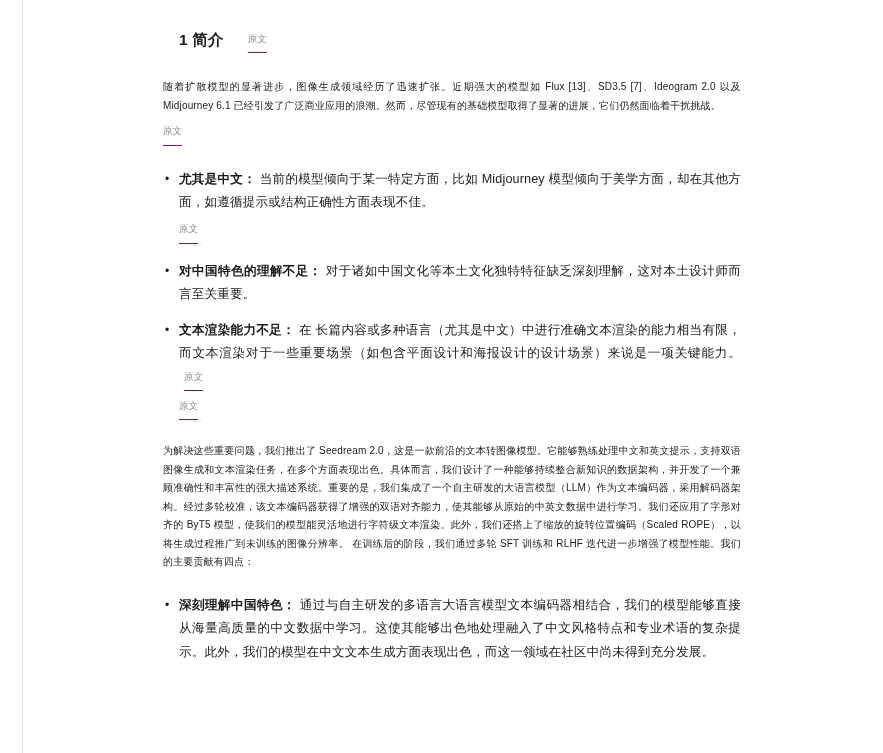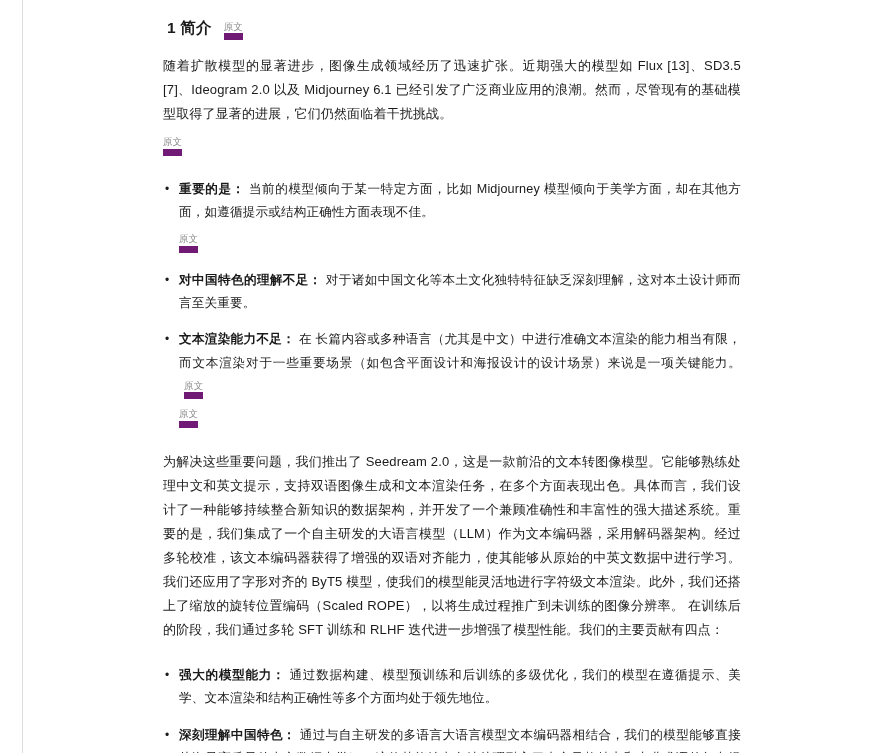--- a/index.html
+++ b/index.html
@@ -31,32 +31,32 @@
   }
   .content {
     position: absolute;
     left: 163px;
     top: 0;
     width: 578px;
   }
   h2.section-title {
     font-size: 15.5px;
     font-weight: bold;
-    margin: 4px;
+    margin: 16px;
     padding: 0;
     line-height: 1.3;
     letter-spacing: 0.2px;
     display: inline-block;
   }
   .section-head {
     margin-top: 14px;
     margin-bottom: 12px;
   }
   .para {
-    font-size: 13px;
+    font-size: 10px;
     line-height: 1.85;
     text-align: justify;
     margin: 0 0 12px 0;
     letter-spacing: 0.15px;
   }
   .bullet-list {
     margin: 0 0 6px 0;
     padding: 0;
     list-style: none;
   }
@@ -77,24 +77,24 @@
     color: #1a1a1a;
     font-size: 12px;
   }
   .b-label {
     font-weight: bold;
   }
   .orig-link {
     display: inline-block;
     font-size: 9.5px;
     color: #8a8a8a;
-    border-bottom: 7px solid #701a75;
+    border-bottom: 1px solid #701a75;
     line-height: 1.2;
     margin-left: 5px;
-    padding-bottom: 1px;
+    padding-bottom: 8px;
     cursor: pointer;
     vertical-align: 1px;
     white-space: nowrap;
   }
   .orig-link.block {
     margin-left: 0;
     margin-top: 2px;
     margin-bottom: 2px;
   }
   .orig-block-wrap {
@@ -120,21 +120,21 @@
       <h2 class="section-title">1 简介</h2><span class="orig-link title-link">原文</span>
     </div>
 
     <p class="para"><span>随着扩散模型的显著进步，图像生成领域经历了迅速扩张。近期强大的模型如 Flux [13]、SD3.5 [7]、Ideogram 2.0 以及 Midjourney 6.1 已经引发了广泛商业应用的浪潮。然而，尽管现有的基础模型取得了显著的进展，它们仍然面临着干扰挑战。</span></p>
     <div class="orig-block-wrap"><span class="orig-link block">原文</span></div>
 
     <div class="spacer-md"></div>
 
     <ul class="bullet-list">
       <li class="bullet-item">
-        <span class="b-label">重要的是：</span>
+        <span class="b-label">尤其是中文：</span>
         <span>当前的模型倾向于某一特定方面，比如 Midjourney 模型倾向于美学方面，却在其他方面，如遵循提示或结构正确性方面表现不佳。</span>
       </li>
       <li style="list-style:none;margin:-8px 0 14px 16px;"><span class="orig-link block">原文</span></li>
 
       <li class="bullet-item">
         <span class="b-label">对中国特色的理解不足：</span>
         <span>对于诸如中国文化等本土文化独特特征缺乏深刻理解，这对本土设计师而言至关重要。</span>
       </li>
 
       <li class="bullet-item">
@@ -146,24 +146,20 @@
     </ul>
 
     <div class="spacer-md"></div>
 
     <p class="para"><span>为解决这些重要问题，我们推出了 Seedream 2.0，这是一款前沿的文本转图像模型。它能够熟练处理中文和英文提示，支持双语图像生成和文本渲染任务，在多个方面表现出色。具体而言，我们设计了一种能够持续整合新知识的数据架构，并开发了一个兼顾准确性和丰富性的强大描述系统。重要的是，我们集成了一个自主研发的大语言模型（LLM）作为文本编码器，采用解码器架构。经过多轮校准，该文本编码器获得了增强的双语对齐能力，使其能够从原始的中英文数据中进行学习。我们还应用了字形对齐的 ByT5 模型，使我们的模型能灵活地进行字符级文本渲染。此外，我们还搭上了缩放的旋转位置编码（Scaled ROPE），以将生成过程推广到未训练的图像分辨率。 在训练后的阶段，我们通过多轮 SFT 训练和 RLHF 迭代进一步增强了模型性能。我们的主要贡献有四点：</span></p>
 
     <div class="spacer-md"></div>
 
     <ul class="bullet-list">
       <li class="bullet-item">
-        <span class="b-label">强大的模型能力：</span>
-        <span>通过数据构建、模型预训练和后训练的多级优化，我们的模型在遵循提示、美学、文本渲染和结构正确性等多个方面均处于领先地位。</span>
-      </li>
-      <li class="bullet-item">
         <span class="b-label">深刻理解中国特色：</span>
         <span>通过与自主研发的多语言大语言模型文本编码器相结合，我们的模型能够直接从海量高质量的中文数据中学习。这使其能够出色地处理融入了中文风格特点和专业术语的复杂提示。此外，我们的模型在中文文本生成方面表现出色，而这一领域在社区中尚未得到充分发展。</span>
         
       </li>
 
     </ul>
 
   </div>
 </div>
 

